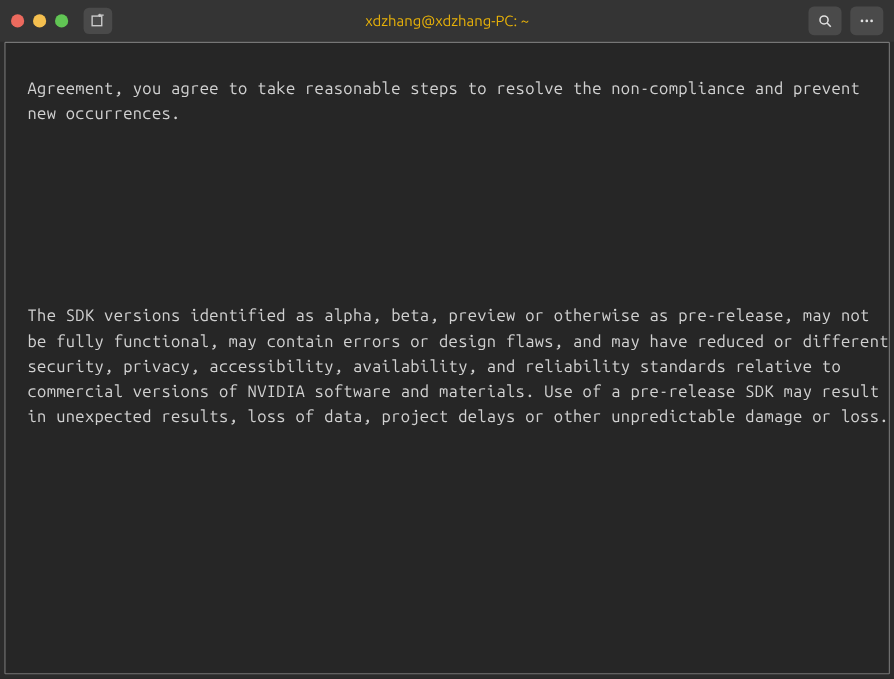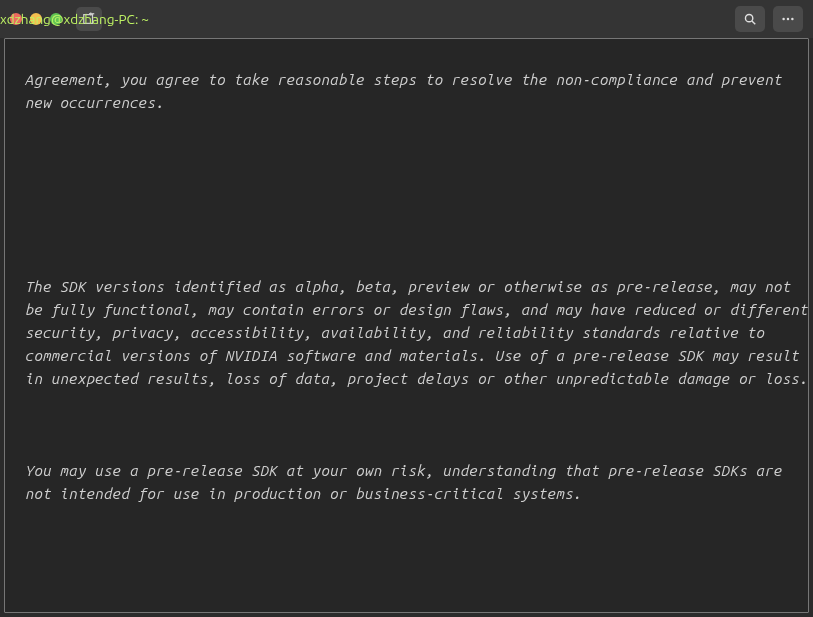--- a/index.html
+++ b/index.html
@@ -37,21 +37,22 @@
     border-radius: 5px;
     display: flex;
     align-items: center;
     justify-content: center;
     color: #cfcfcf;
     font-size: 13px;
   }
   .title {
     position: absolute;
     left: 0; right: 0;
-    color: #bef264;
+    text-align: center;
+    color: #eab308;
     font-family: Ubuntu, Cantarell, sans-serif;
     font-size: 13.5px;
     pointer-events: none;
   }
   .right-buttons {
     margin-left: auto;
     display: flex;
     gap: 8px;
   }
   .hb-btn {
@@ -65,21 +66,20 @@
   }
   .hb-btn svg { width: 14px; height: 14px; }
   .term-area {
     position: absolute;
     top: 38px; left: 4px; right: 4px; bottom: 4px;
     background: #262626;
     border: 1px solid #767676;
     border-radius: 1px;
     padding: 6px 0 4px 0;
     overflow: hidden;
-    font-style: italic;
   }
   .term-content {
     color: #d0d0d0;
     font-size: 15px;
     line-height: 23px;
     letter-spacing: 0.3px;
     white-space: pre-wrap;
   }
   .term-content .indent { padding-left: 20px; display: block; }
 </style>
@@ -118,18 +118,17 @@
 </div>
 
 <div class="term-area">
   <div class="term-content">
 <span class="indent">Agreement, you agree to take reasonable steps to resolve the non-compliance and prevent new occurrences.</span>
 <span class="indent"> </span>
 <span class="indent"> </span>
 <span class="indent"> </span>
 <span class="indent">The SDK versions identified as alpha, beta, preview or otherwise as pre-release, may not be fully functional, may contain errors or design flaws, and may have reduced or different security, privacy, accessibility, availability, and reliability standards relative to commercial versions of NVIDIA software and materials. Use of a pre-release SDK may result in unexpected results, loss of data, project delays or other unpredictable damage or loss.</span>
 <span class="indent"> </span>
-<span class="indent">You may use a pre-release SDK at your own risk, understanding that pre-release SDKs are not intended for use in production or business-critical systems.</span>
 <span class="indent"> </span>
 
   </div>
 
 </div>
 
 </body></html>

